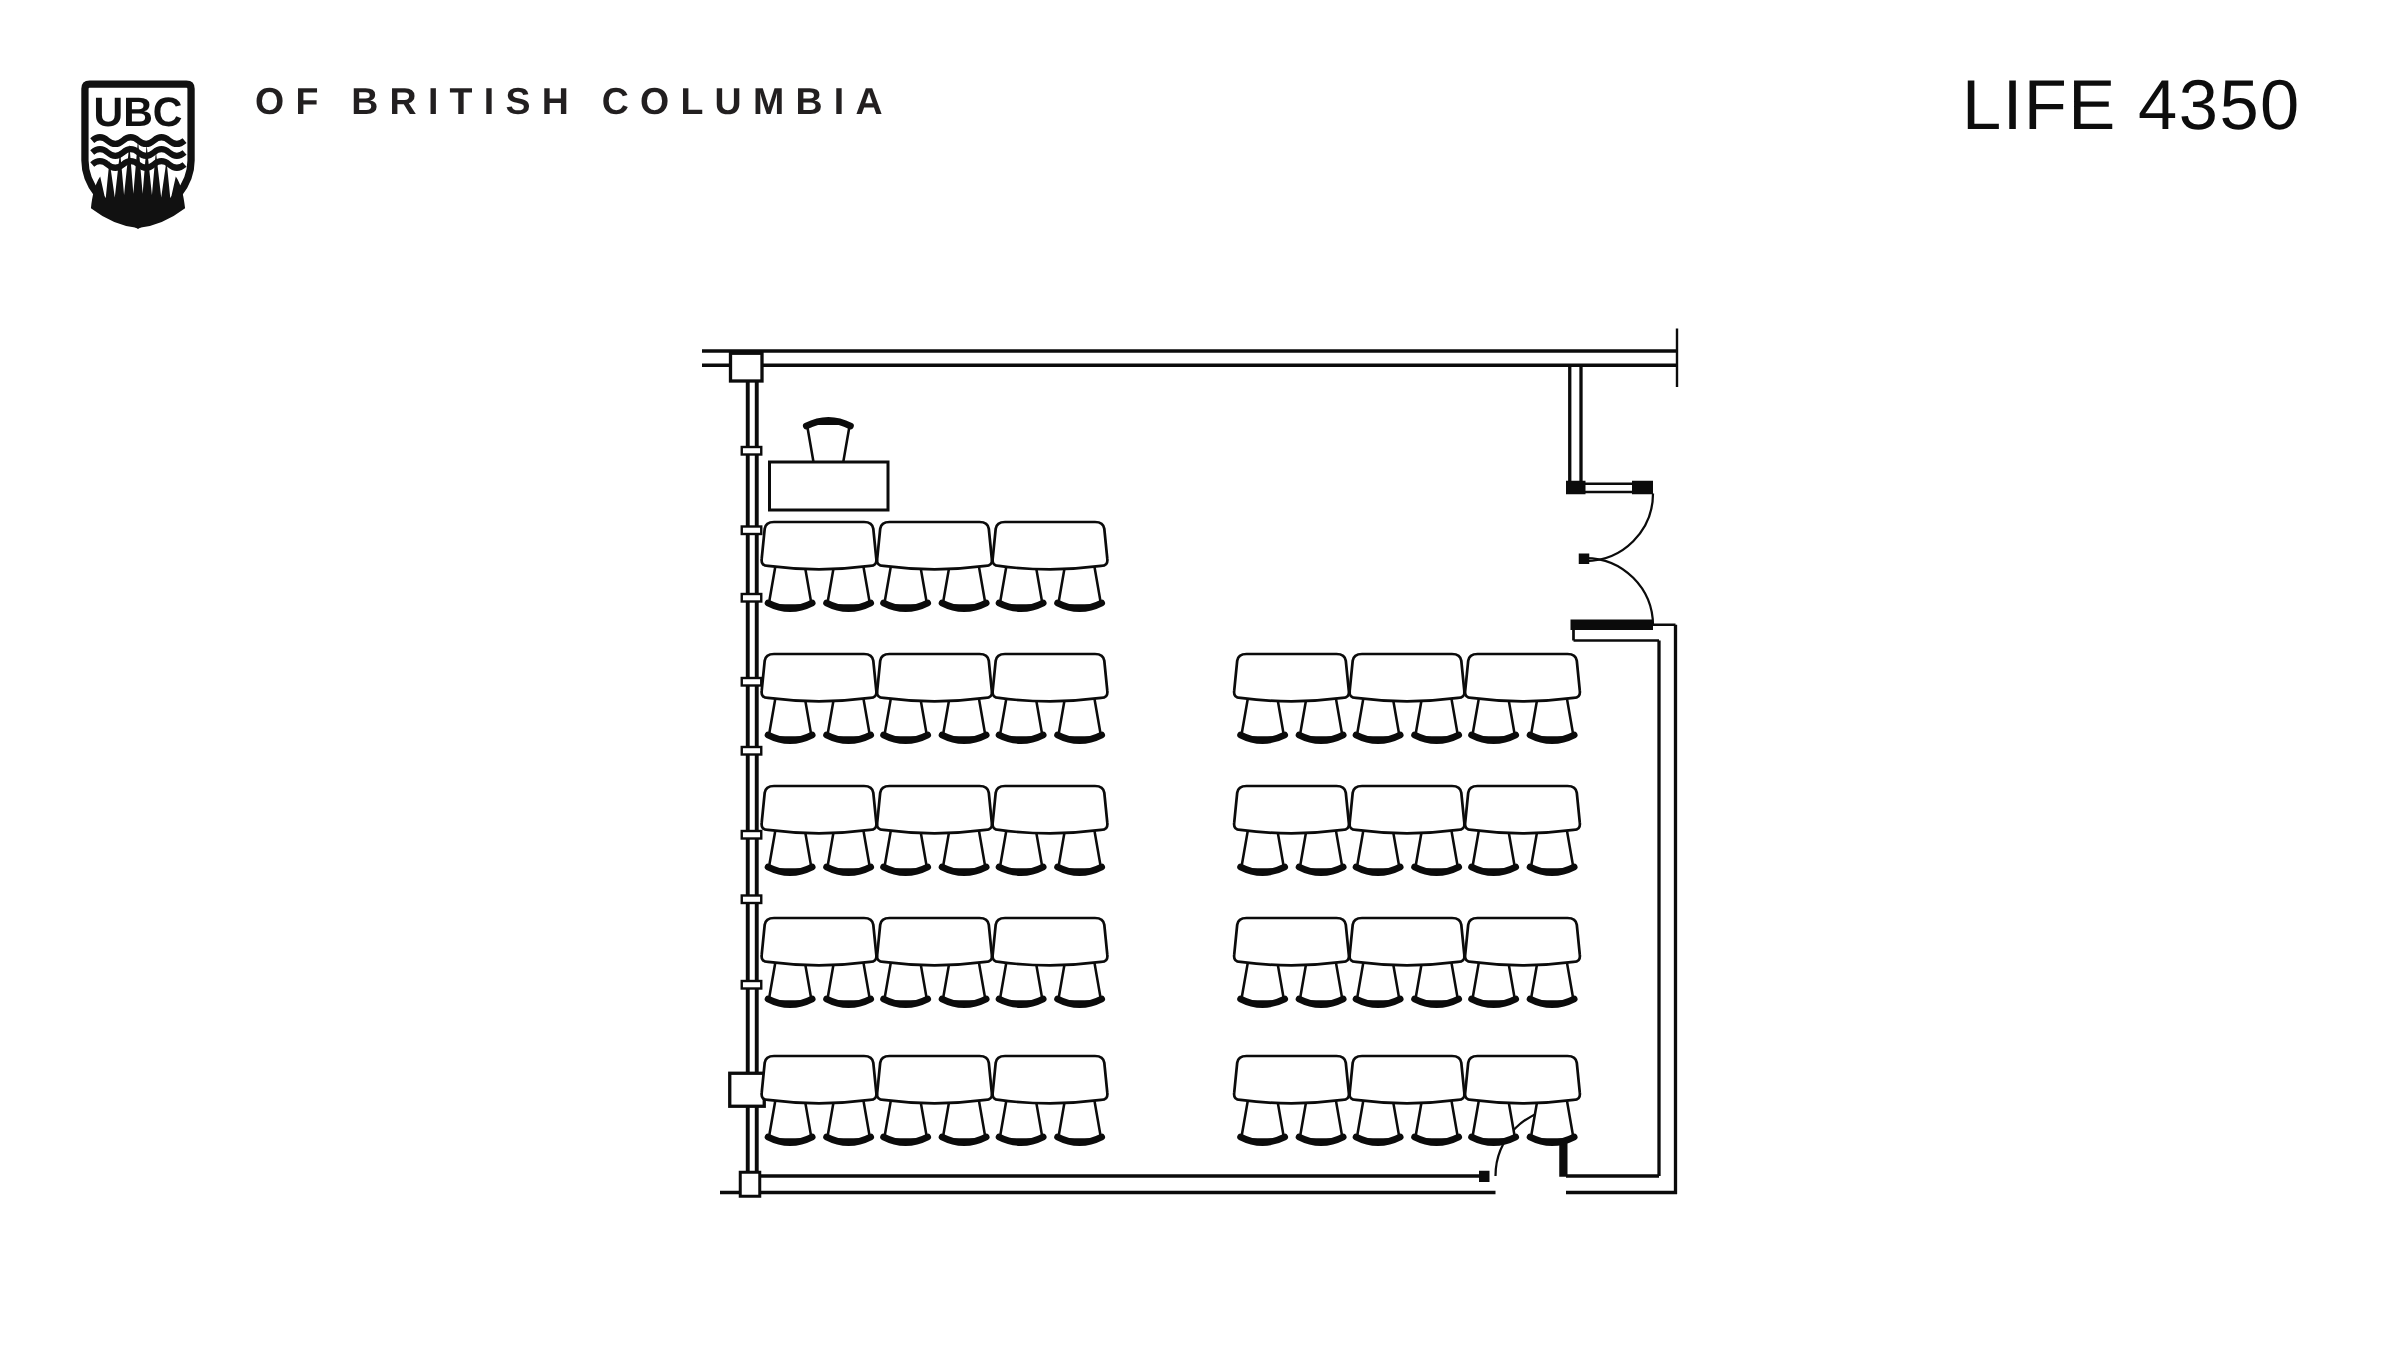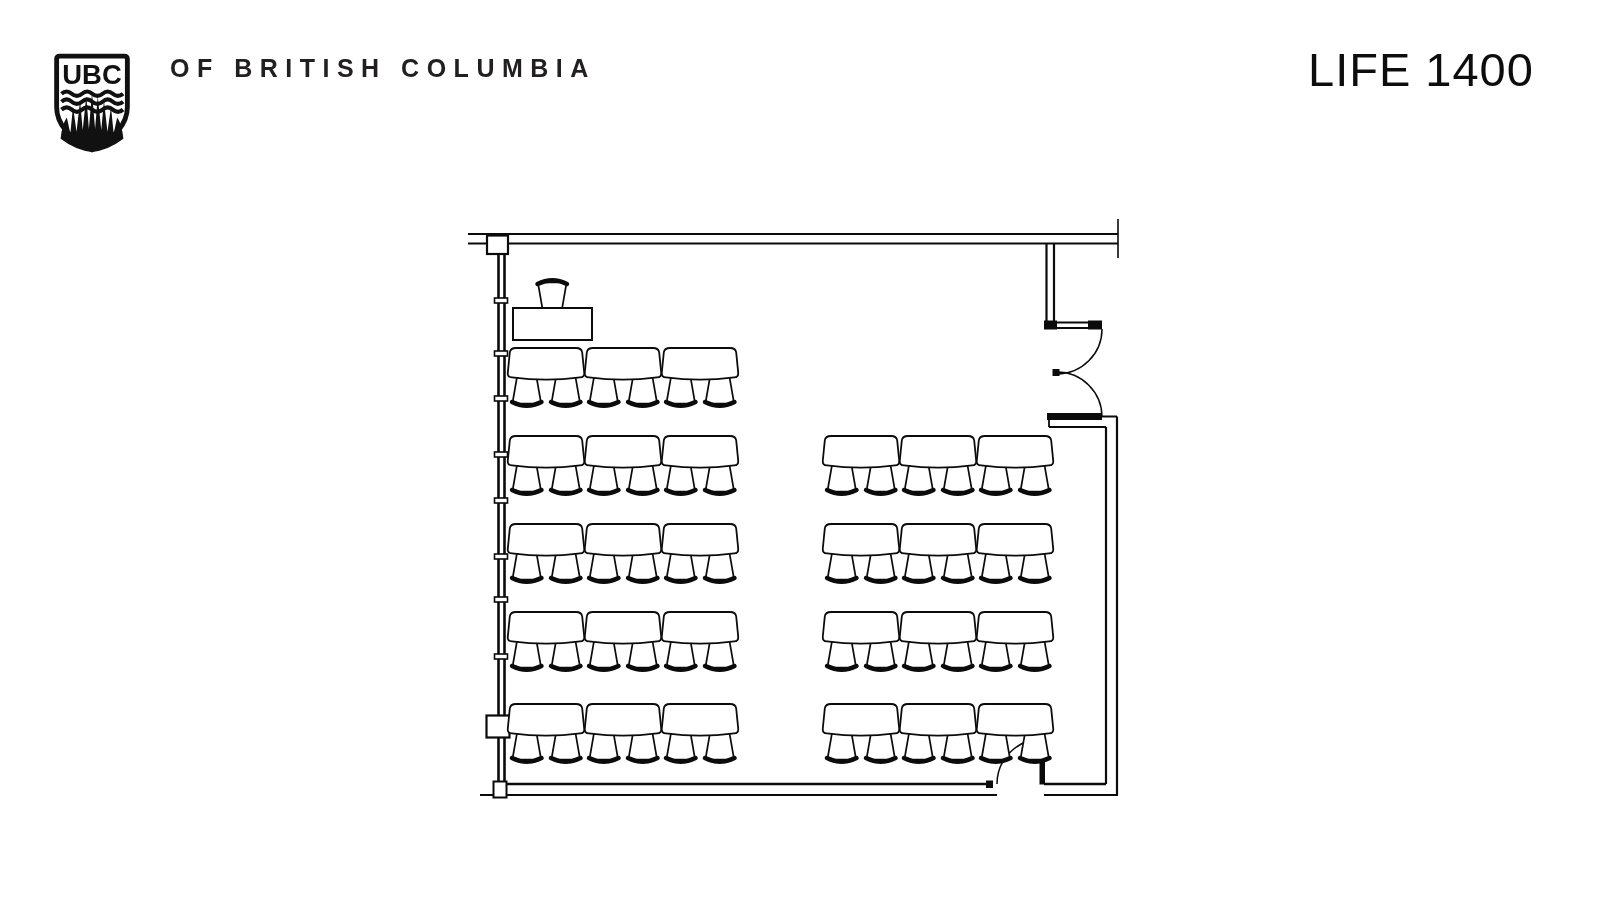--- a/index.html
+++ b/index.html
@@ -31,21 +31,21 @@
     <path d="M13,56 q5.8,-5 11.6,0 t11.6,0 t11.6,0 t11.6,0 t11.6,0 t11.6,0"></path>
     <path d="M13,65 q5.8,-5 11.6,0 t11.6,0 t11.6,0 t11.6,0 t11.6,0 t11.6,0"></path>
   </g>
   <path fill="#111111" d="M12,98 C13,88 15,80 19,74 L23,92 L26,62 L30,90 L34,55 L37,88 L41,50 L44,87 L47.5,46 L51,87 L54,50 L58,88 L61,55 L65,90 L69,62 L72,92 L76,74 C80,80 82,88 83,98 Q66,111 47.5,113 Q29,111 12,98 Z"></path>
 </svg>
 
 <div class="wordmark">
   <div class="wm-line">OF BRITISH COLUMBIA</div>
 </div>
 
-<div class="room-label">LIFE 1400</div>
+<div class="room-label">LIFE 4350</div>
 
 <svg class="plan" viewBox="0 0 1601 901">
   <defs>
 
     <g id="chair">
       <path d="M4.5,0 L24,0 L28,23 Q28.6,26.6 25,26.6 L3.5,26.6 Q-0.1,26.6 0.5,23 Z" fill="#ffffff" stroke="#0b0b0b" stroke-width="1.7"></path>
       <path d="M-0.5,25 Q14.2,32.5 29,25" fill="none" stroke="#0b0b0b" stroke-width="4.4" stroke-linecap="round"></path>
     </g>
 
     <g id="table-unit">

